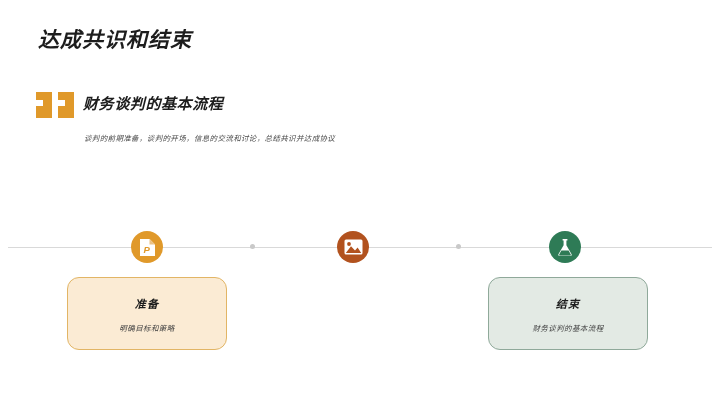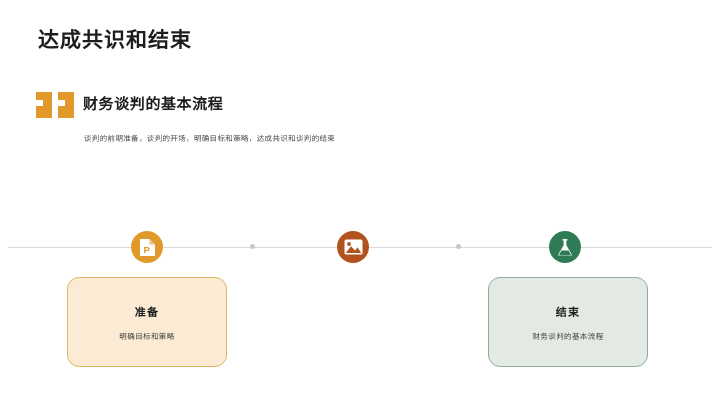--- a/index.html
+++ b/index.html
@@ -9,20 +9,21 @@
   }
   body {
     font-family: "Liberation Sans", "DejaVu Sans", sans-serif;
   }
   #slide {
     position: relative;
     width: 720px;
     height: 404px;
     background: #ffffff;
     overflow: hidden;
+    font-style: italic;
   }
 
   
   .slide-title {
     position: absolute;
     left: 38px;
     top: 26px;
     font-size: 21px;
     font-weight: bold;
     color: #1d1d1d;
@@ -99,21 +100,21 @@
   .node-icon.n1 { left: 131px; background: #E0992A; }
   .node-icon.n2 { left: 337px; background: #B2521E; }
   .node-icon.n3 { left: 549px; background: #2E7B56; }
   .node-icon svg { display: block; }
 
   
   .card {
     position: absolute;
     top: 277px;
     width: 160px;
-    height: 90px;
+    height: 73px;
     border-radius: 12px;
     border-style: solid;
     border-width: 1px;
     box-sizing: border-box;
     display: flex;
     flex-direction: column;
     align-items: center;
     justify-content: center;
   }
   .card.c1 {
@@ -152,21 +153,21 @@
   <div class="slide-title">达成共识和结束</div>
 
   <div class="quote-block">
     <span class="quote-mark">
       <svg width="46" height="34" viewBox="0 0 46 34" xmlns="http://www.w3.org/2000/svg">
         <path d="M2 4 L18 4 L18 30 L2 30 L2 18 L9 18 L9 12 L2 12 Z" fill="#E0992A"></path>
         <path d="M24 4 L40 4 L40 30 L24 30 L24 18 L31 18 L31 12 L24 12 Z" fill="#E0992A"></path>
       </svg>
     </span>
     <div class="quote-heading">财务谈判的基本流程</div>
-    <div class="quote-sub">谈判的前期准备，谈判的开场，明确目标和策略，达成共识和谈判的结束</div>
+    <div class="quote-sub">谈判的前期准备，谈判的开场，信息的交流和讨论，总结共识并达成协议</div>
   </div>
 
   <div class="timeline-axis"></div>
   <div class="timeline-dot d1"></div>
   <div class="timeline-dot d2"></div>
 
   <div class="node-icon n1">
     <span>
       <svg width="17" height="19" viewBox="0 0 17 19" xmlns="http://www.w3.org/2000/svg">
         <path d="M1 1 H10.5 L16 6.5 V18 H1 Z" fill="#ffffff"></path>

